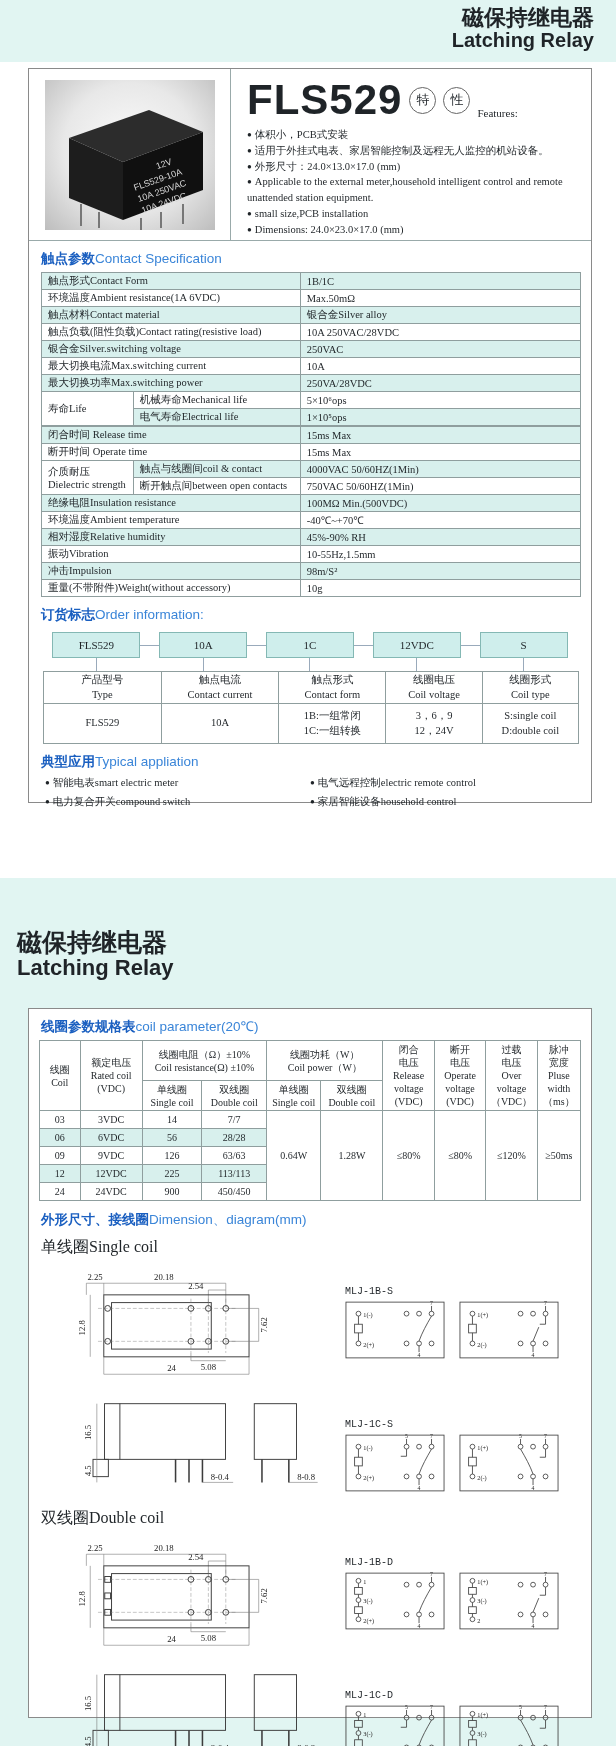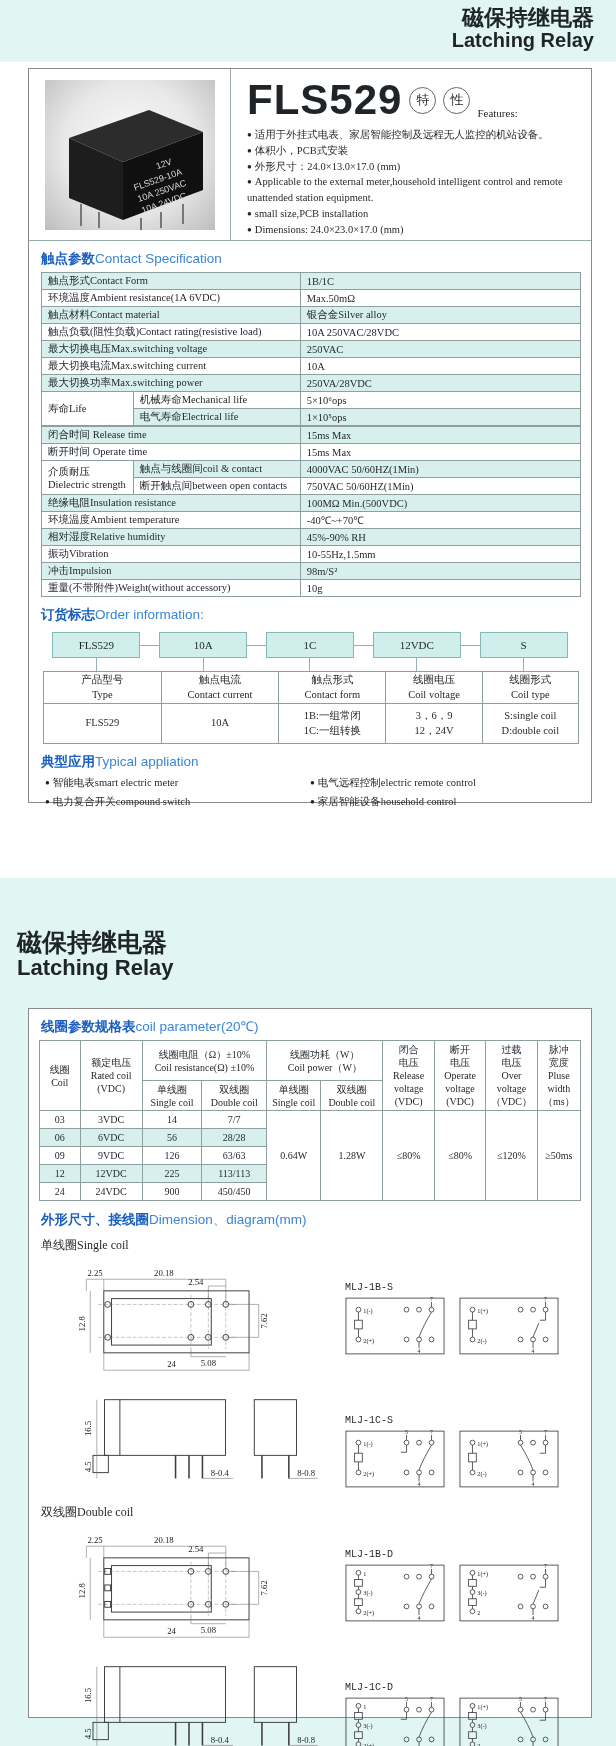--- a/index.html
+++ b/index.html
@@ -50,21 +50,21 @@
   .hdr2 .en{font-size:22px; font-weight:600; line-height:1.0;}
   .box2{position:absolute; top:130px; left:28px; width:564px; height:710px; border:1px solid #8a8a8a; background:#fff; padding:6px 10px 0;}
   table.coil{width:100%; border-collapse:collapse; font-size:10px; text-align:center; margin-top:2px;}
   table.coil td{border:1px solid var(--bd); padding:1px 1px;}
   table.coil .b{font-weight:normal; display:block; line-height:1.3;}
   table.coil tr.hd1 td{height:40px;}
   table.coil tr.hd2 td{height:30px;}
   table.coil tr.r td{height:18px;}
   table.coil tr.r.c td{background:var(--rowc);}
   table.coil td.m{background:#fff;}
-  .dimlab{margin:8px 2px 0; font-size:12px;}
+  .dimlab{margin:8px 2px 0; font-size:16px;}
   .dim-block{display:flex; margin-top:2px;}
   .dim-left{width:302px;}
   .dim-right{flex:1; padding-left:4px;}
   .schgroup .glab{font-family:"Liberation Mono",monospace; font-size:10px; margin-bottom:2px;}
   .schrow{display:flex; gap:14px;}
   svg .shape{fill:none; stroke:#3c3c3c; stroke-width:1;}
   svg .pin{stroke:#3c3c3c; stroke-width:1.6;}
   svg .dim{stroke:#777; stroke-width:0.6;}
   svg .cl{stroke:#888; stroke-width:0.5; stroke-dasharray:4 2;}
   svg .dt{font-size:9px; font-family:"Liberation Serif",serif; fill:#222;}
@@ -206,22 +206,22 @@
       </div>
     </div>
     <div class="prod-info">
       <div class="title-row">
         <span class="fls">FLS529</span>
         <span class="badge">特</span>
         <span class="badge">性</span>
         <span class="feat-label">Features:</span>
       </div>
       <ul class="features">
+        <li>体积小，PCB式安装</li>
         <li>适用于外挂式电表、家居智能控制及远程无人监控的机站设备。</li>
-        <li>体积小，PCB式安装</li>
         <li>外形尺寸：24.0×13.0×17.0 (mm)</li>
         <li>Applicable to the external meter,household intelligent control and remote unattended station equipment.</li>
         <li>small size,PCB installation</li>
         <li>Dimensions: 24.0×23.0×17.0 (mm)</li>
       </ul>
     </div>
   </div>
 
   <div class="sec-title">
     <span class="zh">触点参数</span><span class="en">Contact Specification</span>
@@ -243,21 +243,21 @@
         </tr>
     <tr>
           <td colspan="2">触点材料Contact material</td>
           <td>银合金Silver alloy</td>
         </tr>
     <tr>
           <td colspan="2">触点负载(阻性负载)Contact rating(resistive load)</td>
           <td>10A 250VAC/28VDC</td>
         </tr>
     <tr>
-          <td colspan="2">最大切换电压Max.switching voltage</td>
+          <td colspan="2">银合金Silver.switching voltage</td>
           <td>250VAC</td>
         </tr>
     <tr>
           <td colspan="2">最大切换电流Max.switching current</td>
           <td>10A</td>
         </tr>
     <tr>
           <td colspan="2">最大切换功率Max.switching power</td>
           <td>250VA/28VDC</td>
         </tr>

